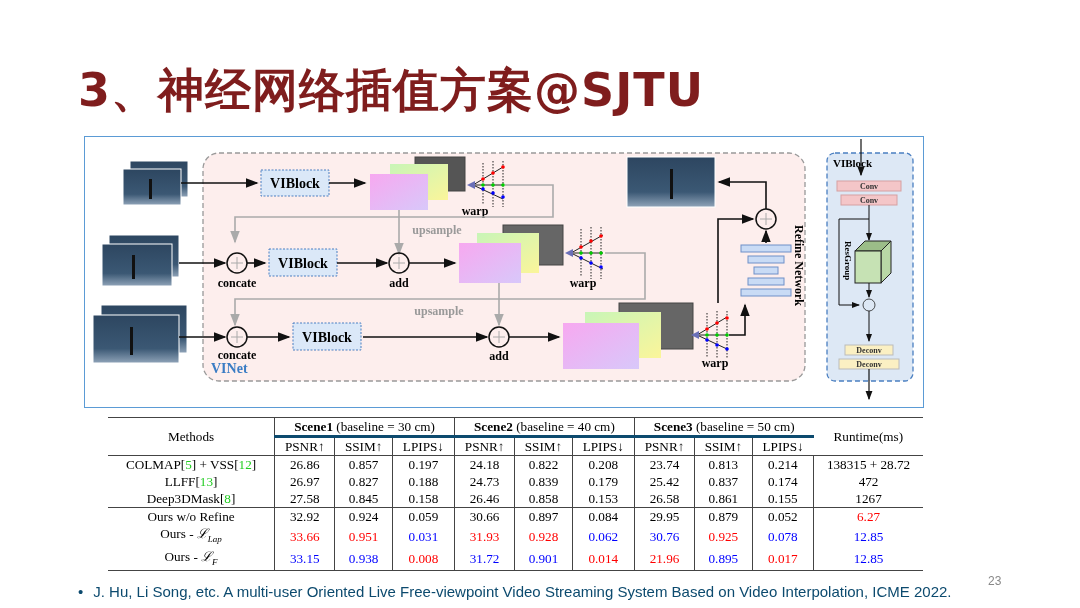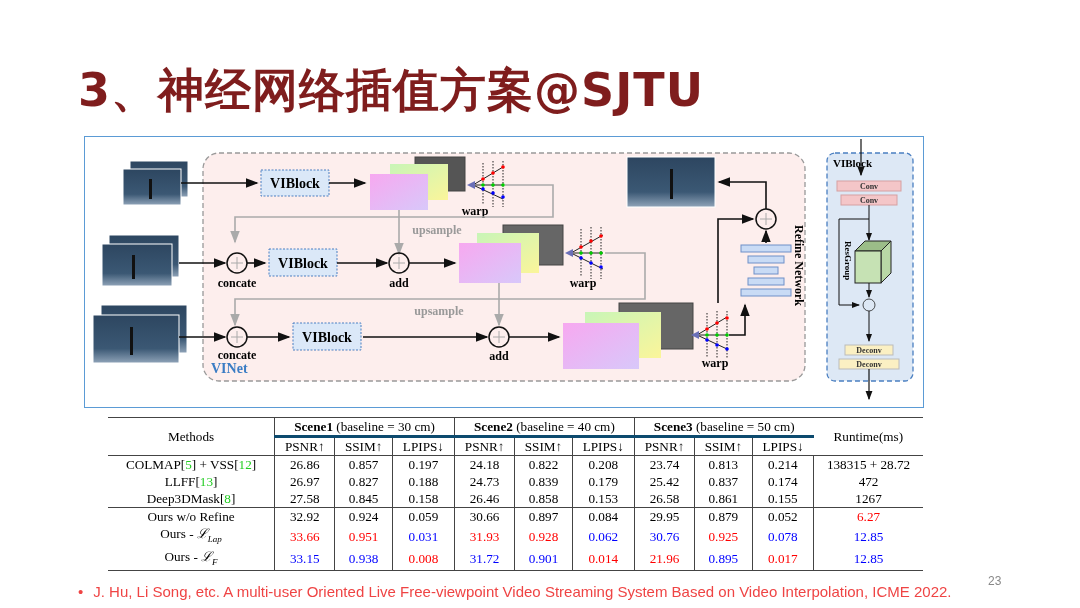--- a/index.html
+++ b/index.html
@@ -13,21 +13,21 @@
     table.res thead tr.top th { border-top: 1.4px solid #444; }
     table.res thead tr.sub th { border-bottom: 1px solid #444; font-family: Liberation Serif, serif; }
     table.res .scene-h { border-bottom: 3px solid #0c4a6e; }
     table.res .vsep { border-left: 1px solid #444; }
     table.res tr.group-start td { border-top: 1.4px solid #444; }
     table.res tbody tr:last-child td { border-bottom: 1.4px solid #444; margin-top: 32px; }
     .b { font-weight: bold; }
     .red { color: #ff0000; font-weight: bold; }
     .blue { color: #0000ff; }
     .green { color: #22cc22; }
-    .cite { position: absolute; left: 78px; top: 583px; font-size: 15px; color: #ef4444; font-family: "Liberation Sans", sans-serif; }
+    .cite { position: absolute; left: 78px; top: 583px; font-size: 15px; color: #0c4a6e; font-family: "Liberation Sans", sans-serif; }
     .bullet { margin-right: 10px; }
     .pagenum { position: absolute; left: 988px; top: 574px; font-size: 12px; color: #888; font-family: "Liberation Sans", sans-serif; }
     .ital { font-style: italic; }
   </style>
 </head>
 <body>
 
 <div class="title">3、神经网络插值方案@SJTU</div>
 
 <div class="fig-frame">

